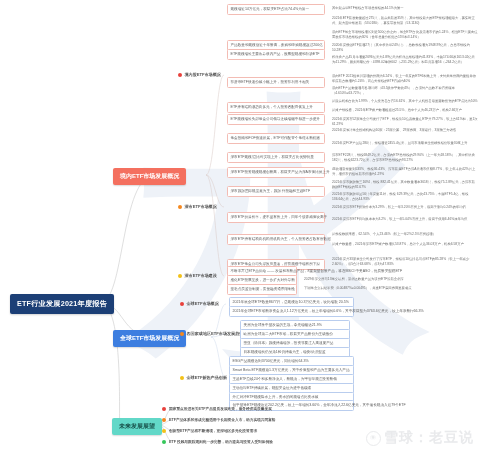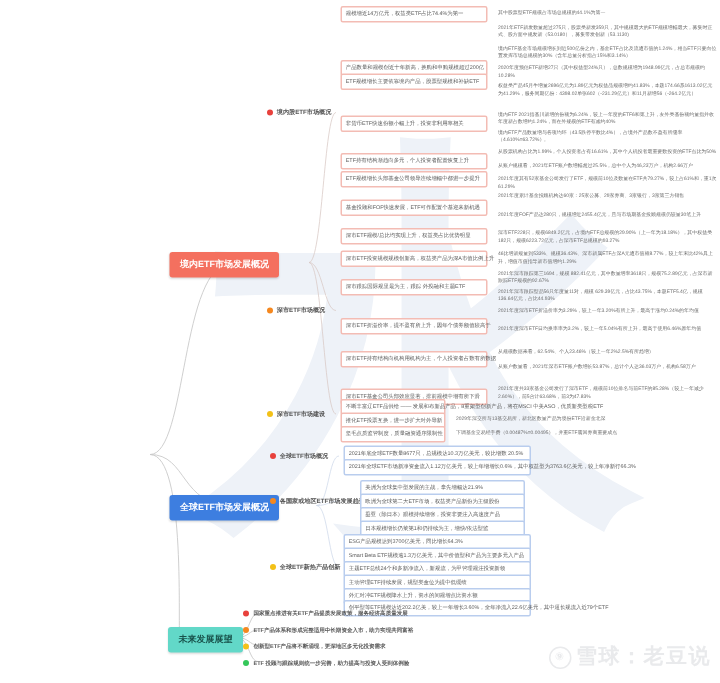--- a/index.html
+++ b/index.html
@@ -83,20 +83,21 @@
     <path class="blue" d="M211,337 C219,337 219,304 226,304"></path>
     <path class="blue" d="M211,337 C219,337 219,334 226,334"></path>
     <path class="blue" d="M211,337 C219,337 219,378 226,378"></path>
 
     <path d="M158,425 C166,425 166,409 172,409"></path>
     <path d="M158,425 C166,425 166,420 172,420"></path>
     <path d="M158,425 C166,425 166,430 172,430"></path>
     <path d="M158,425 C166,425 166,441 172,441"></path>
   </svg>
 
+  <div class="node root" style="left:10px;top:294px;">ETF行业发展2021年度报告</div>
 
   <div class="node l1 red" style="left:113px;top:168px;">境内ETF市场发展概况</div>
   <div class="node l1 blue" style="left:113px;top:330px;">全球ETF市场发展概况</div>
   <div class="node l1 teal" style="left:112px;top:418px;">未来发展展望</div>
 
   <div class="node l2" style="left:178px;top:72px;">
     <span class="dot red"></span>
     <span>境内股ETF市场概况</span>
   </div>
   <div class="node l2" style="left:178px;top:204px;">

